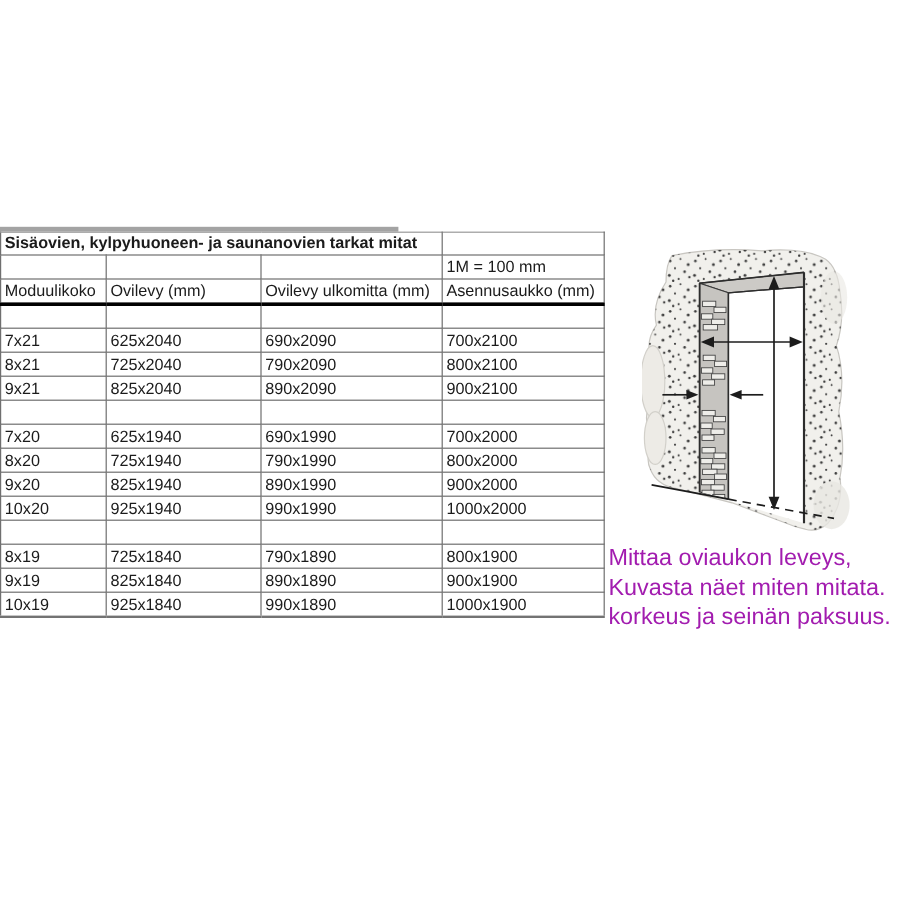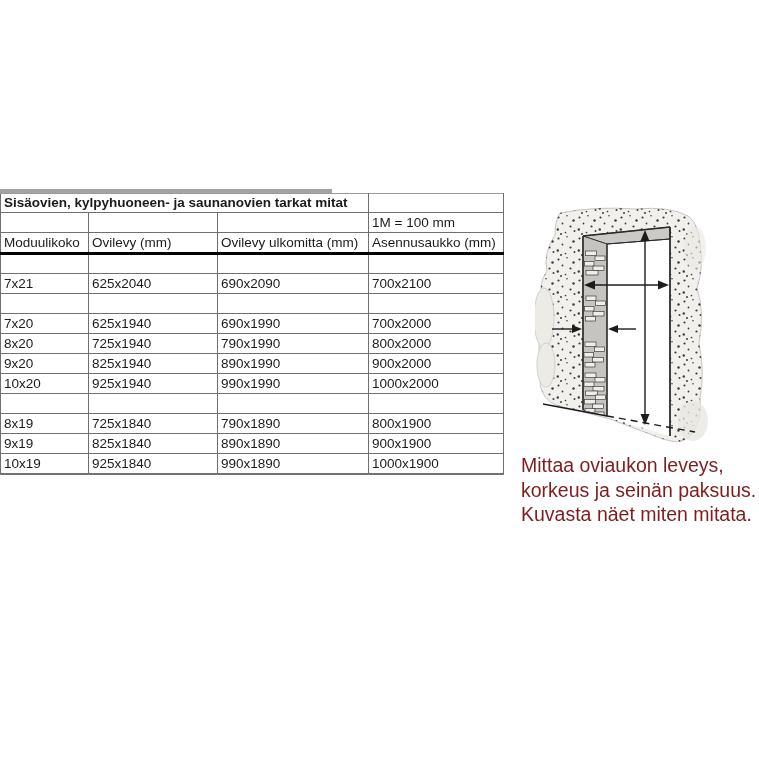--- a/index.html
+++ b/index.html
@@ -27,22 +27,22 @@
   td.c-title{font-weight:bold;font-size:14px;}
   tr.r-note td{height:20px;}
   tr.r-header td{height:21px;border-bottom:3px solid #000;}
   tbody tr:last-child td{border-bottom:2px solid #737373;}
 
   
   svg.diagram{position:absolute;left:535px;top:193px;}
 
   
   .caption{
-    position:absolute;left:521px;top:453px;
-    font-size:19.5px;line-height:24.5px;color:#7f1d1d;
+    position:absolute;left:507px;top:453px;
+    font-size:19.5px;line-height:24.5px;color:#a21caf;
   }
 </style>
 </head>
 <body>
 
 <div>
 
   <div class="artifact-bar"></div>
 
   <table class="doors">
@@ -73,20 +73,32 @@
           <td></td>
           <td></td>
           <td></td>
           <td></td>
         </tr>
         <tr class="r-data">
           <td>7x21</td>
           <td>625x2040</td>
           <td>690x2090</td>
           <td>700x2100</td>
+        </tr>
+        <tr class="r-data">
+          <td>8x21</td>
+          <td>725x2040</td>
+          <td>790x2090</td>
+          <td>800x2100</td>
+        </tr>
+        <tr class="r-data">
+          <td>9x21</td>
+          <td>825x2040</td>
+          <td>890x2090</td>
+          <td>900x2100</td>
         </tr>
         <tr class="r-empty">
           <td></td>
           <td></td>
           <td></td>
           <td></td>
         </tr>
         <tr class="r-data">
           <td>7x20</td>
           <td>625x1940</td>
@@ -226,17 +238,17 @@
       <line x1="101" y1="136" x2="82" y2="136" stroke-width="1.4"></line>
       <polygon points="73,136 83,132 83,140" stroke="none"></polygon>
     </g>
 
     <path d="M8,211 L72,223" stroke="#1c1c1c" stroke-width="1.4" fill="none"></path>
     <path d="M72,223 L160,239" stroke="#1c1c1c" stroke-width="1.4" stroke-dasharray="7,5" fill="none"></path>
   </svg>
 
   <div class="caption">
       <div>Mittaa oviaukon leveys,</div>
+      <div>Kuvasta näet miten mitata.</div>
       <div>korkeus ja seinän paksuus.</div>
-      <div>Kuvasta näet miten mitata.</div>
     </div>
 
 </div>
 
 </body></html>

